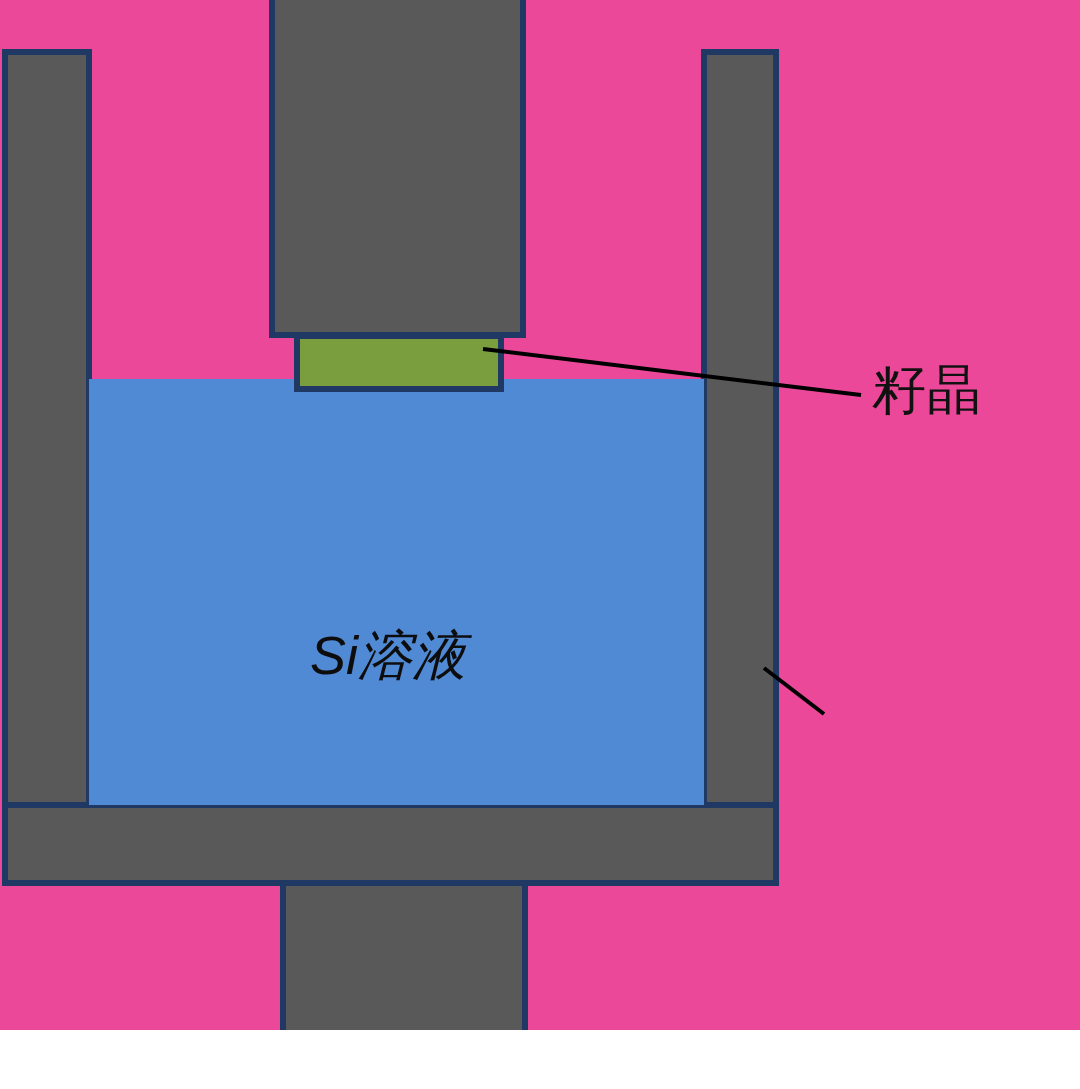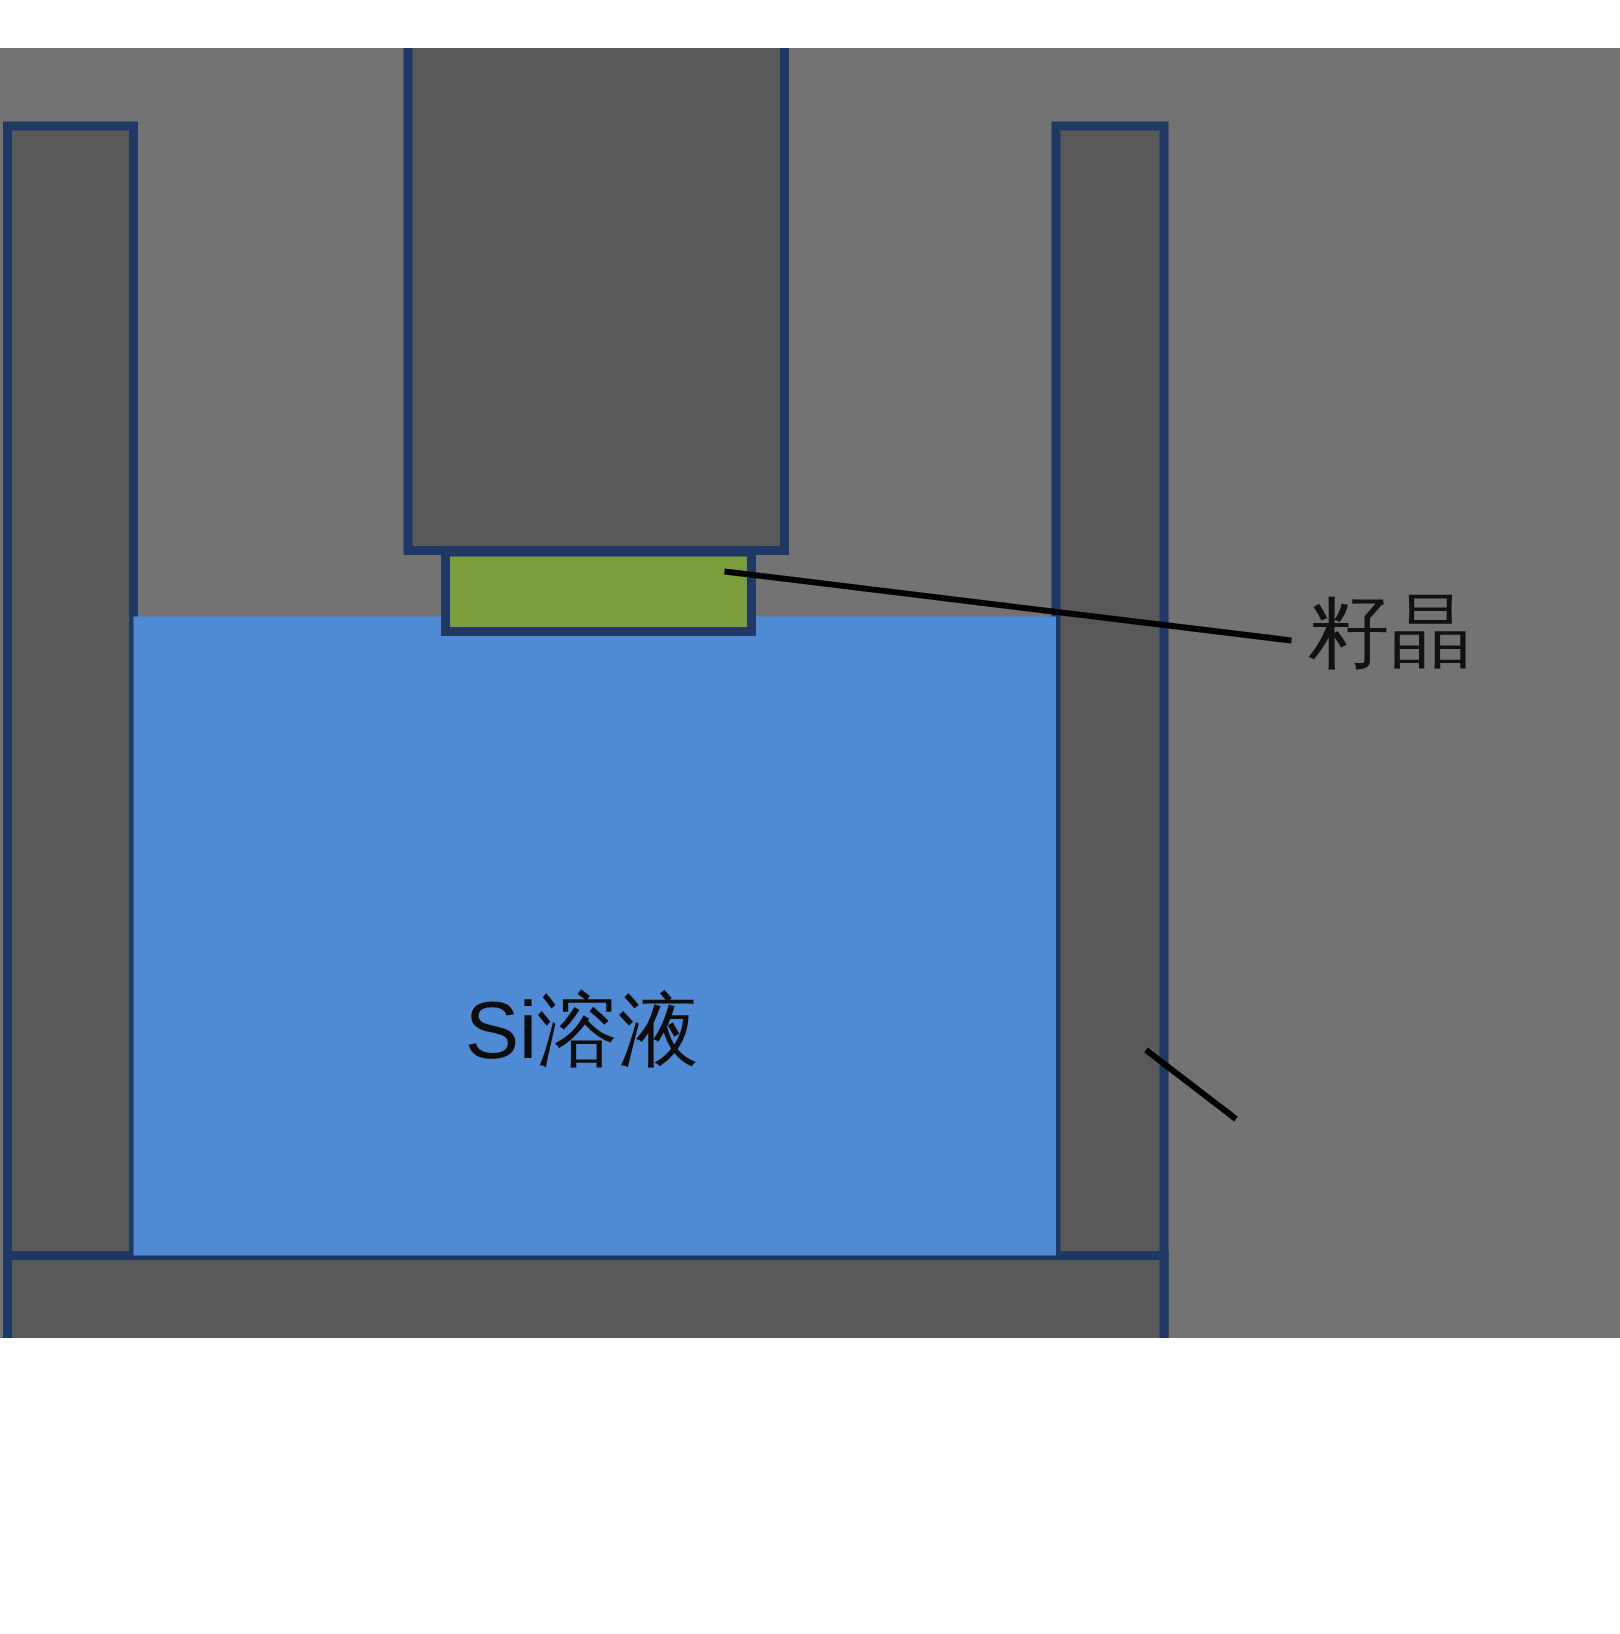--- a/index.html
+++ b/index.html
@@ -6,24 +6,23 @@
     margin: 0;
     padding: 0;
     background: #ffffff;
   }
   body {
     font-family: "Liberation Sans", "DejaVu Sans", sans-serif;
   }
   #stage {
     position: relative;
     width: 1080px;
-    height: 860px;
-    background: #737373;
+    height: 1030px;
+    background: #ec4899;
     overflow: hidden;
-    margin-top: 32px;
   }
   #diagram-svg {
     position: absolute;
     left: 0;
     top: 0;
     width: 1080px;
     height: 1089px;
     display: block;
   }
   .label-text {
@@ -45,20 +44,21 @@
     font-size: 56px;
   }
   #label-solution {
     position: absolute;
     left: 310px;
     top: 628px;
     font-size: 54px;
     color: #0d0d0d;
     white-space: nowrap;
     line-height: 1;
+    font-style: italic;
   }
 </style>
 </head>
 <body>
 
 <div id="stage">
 
   <svg id="diagram-svg" viewBox="0 0 1080 1089">
 
     <rect x="272" y="-6" width="251" height="341" fill="#595959" stroke="#1f3864" stroke-width="6"></rect>

